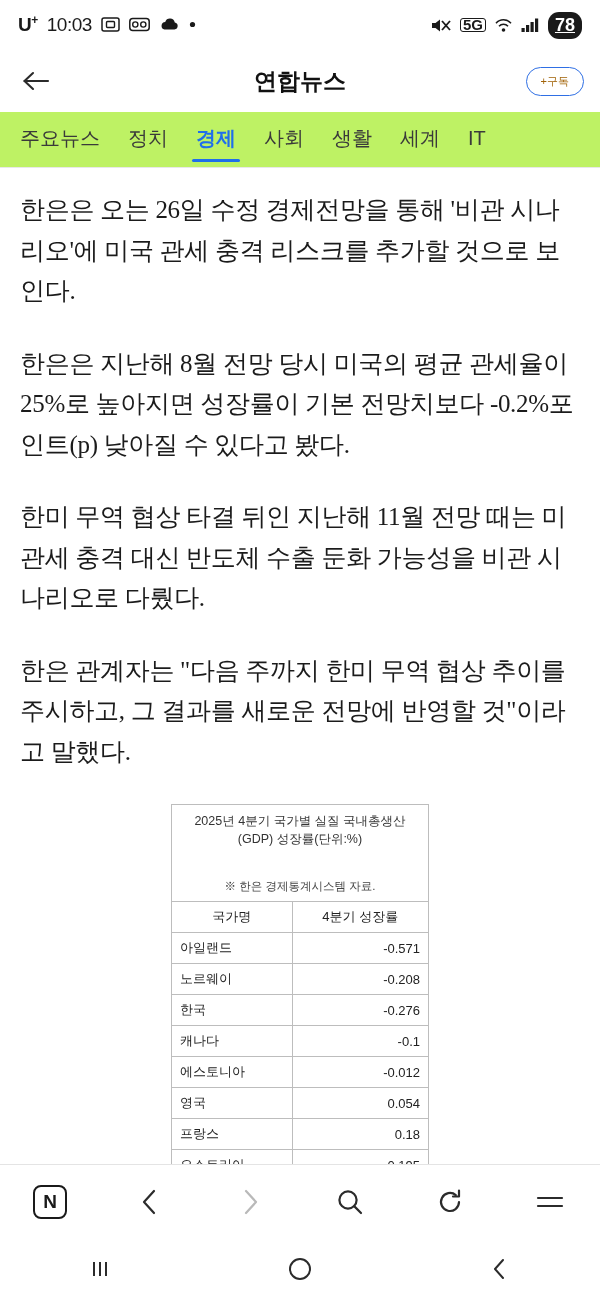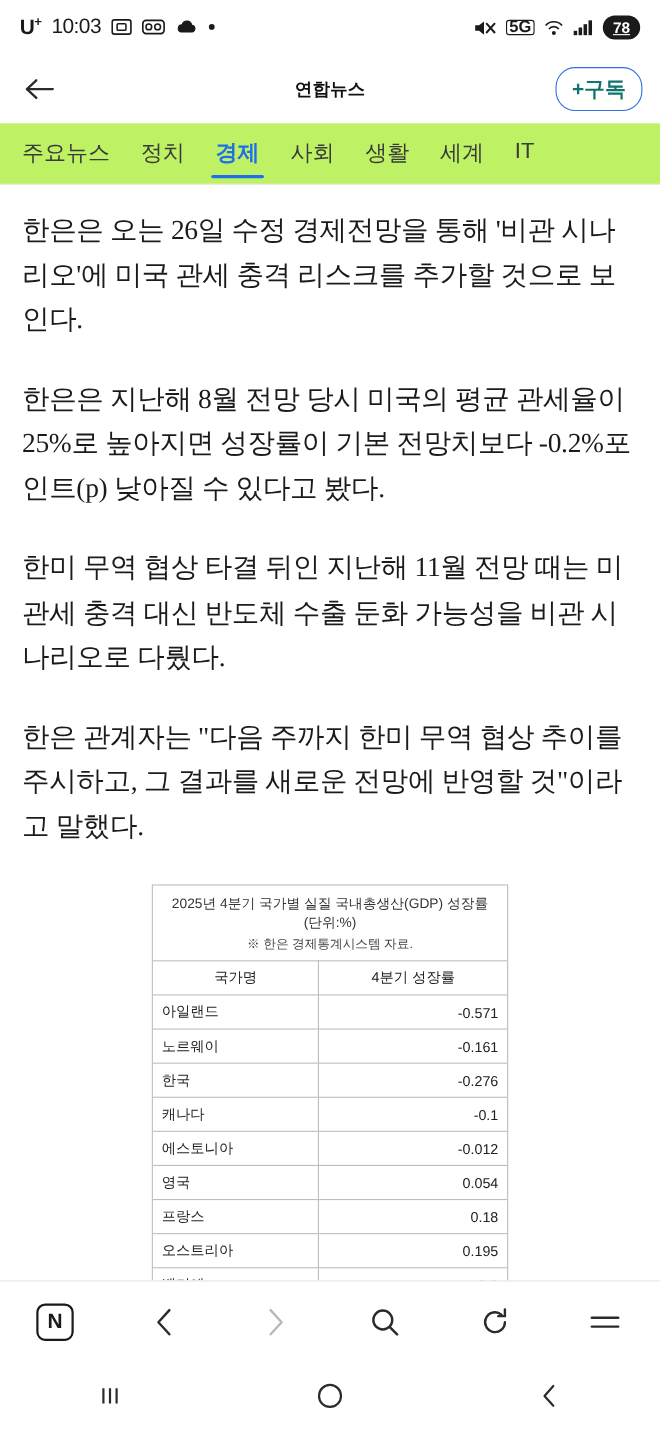--- a/index.html
+++ b/index.html
@@ -28,47 +28,47 @@
     color: #1a1a1a;
   }
   .statusbar .left { display: flex; align-items: center; gap: 9px; }
   .carrier { font-weight: 600; font-size: 19px; letter-spacing: -0.5px; }
   .carrier sup { font-size: 12px; vertical-align: super; }
   .clock { font-size: 19px; font-weight: 500; letter-spacing: -0.5px; }
   .sb-icon { display: inline-flex; align-items: center; justify-content: center; }
   .statusbar .right { margin-left: auto; display: flex; align-items: center; gap: 8px; }
   .battery {
     background: #1a1a1a; color: #fff; border-radius: 11px;
-    font-size: 14px; font-weight: 700; padding: 3px 7px; min-width: 34px;
+    font-size: 18px; font-weight: 700; padding: 3px 7px; min-width: 34px;
     text-align: center;
     text-decoration: underline;
   }
   .netlabel {
     font-size: 15px; font-weight: 700; border: 1.6px solid #1a1a1a;
     border-radius: 3px; padding: 0 2px; line-height: 12px;
   }
 
   
   .appbar {
     height: 62px; flex: 0 0 62px;
     display: flex; align-items: center;
     padding: 0 16px;
     background: #fff;
     position: relative;
   }
   .back-arrow { width: 40px; height: 40px; display: flex; align-items: center; justify-content: center; }
   .app-title {
     position: absolute; left: 0; right: 0; text-align: center;
-    font-size: 16px; font-weight: 700; color: #111;
+    font-size: 23px; font-weight: 700; color: #111;
     pointer-events: none;
   }
   .subscribe {
     margin-left: auto;
-    border: 1.5px solid #2f6fe4; color: #0f766e;
-    border-radius: 18px; font-size: 19px; font-weight: 700;
+    border: 1.5px solid #2f6fe4; color: #a16207;
+    border-radius: 18px; font-size: 11px; font-weight: 400;
     padding: 6px 14px; background: #fff; z-index: 2;
   }
 
   
   .tabs {
     flex: 0 0 56px; height: 56px;
     display: flex; align-items: center;
     padding: 0 6px;
     overflow: hidden;
     border-bottom: 1px solid #e8e8e8;
@@ -98,38 +98,39 @@
     font-family: "Liberation Serif", serif;
     font-size: 25px;
     line-height: 1.62;
     color: #1b1b1b;
     margin-bottom: 32px;
     letter-spacing: -0.3px;
   }
 
   
   .figure {
-    width: 324px;
+    width: 258px;
     margin: 8px auto 0 auto;
     border: 1px solid #bdbdbd;
     background: #fff;
     font-family: "Liberation Sans", sans-serif;
   }
   .fig-cap {
     text-align: center;
     font-size: 12.5px;
     color: #333;
     padding: 7px 10px 3px 10px;
     line-height: 1.45;
   }
   .fig-sub {
     text-align: center;
     font-size: 11.5px;
     color: #444;
     padding: 0 10px 7px 10px;
+    margin-top: 28px;
   }
   table.gdp {
     width: 100%;
     border-collapse: collapse;
     font-size: 13px;
   }
   table.gdp th, table.gdp td {
     border-top: 1px solid #bdbdbd;
     border-right: 1px solid #bdbdbd;
     padding: 6px 8px;
@@ -261,21 +262,21 @@
             <th>4분기 성장률</th>
           </tr>
         </thead>
         <tbody>
           <tr>
             <td class="country">아일랜드</td>
             <td class="val">-0.571</td>
           </tr>
           <tr>
             <td class="country">노르웨이</td>
-            <td class="val">-0.161</td>
+            <td class="val">-0.208</td>
           </tr>
           <tr>
             <td class="country">한국</td>
             <td class="val">-0.276</td>
           </tr>
           <tr>
             <td class="country">캐나다</td>
             <td class="val">-0.1</td>
           </tr>
           <tr>

